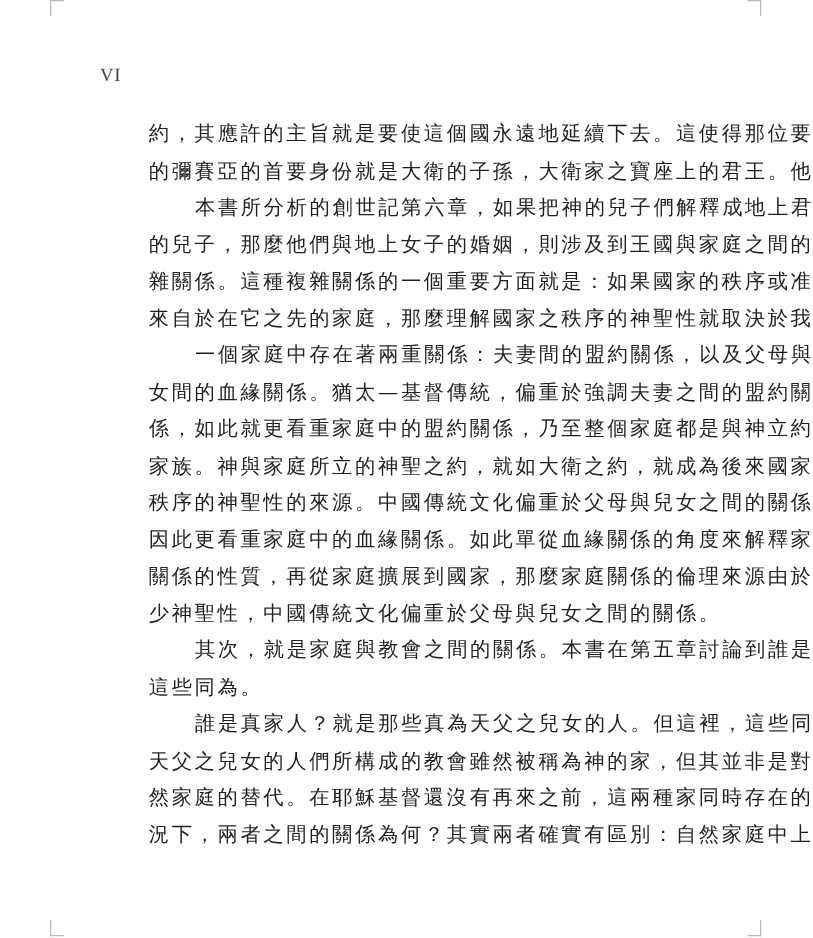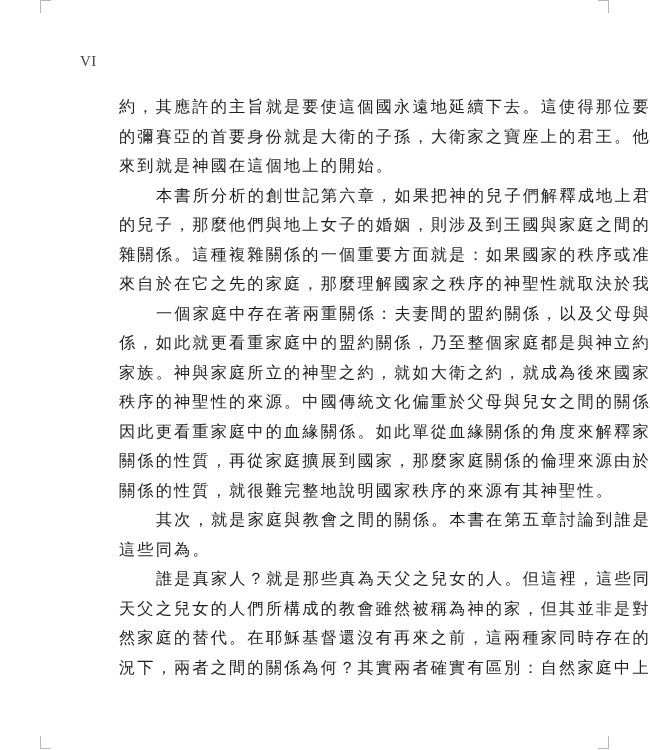--- a/index.html
+++ b/index.html
@@ -81,31 +81,31 @@
 <div class="crop bl"></div>
 <div class="crop br"></div>
 
 <div class="running-head">
   <span class="page-number">VI</span>
 </div>
 
 <div class="body-text">
   <div class="line">約，其應許的主旨就是要使這個國永遠地延續下去。這使得那位要來</div>
   <div class="line">的彌賽亞的首要身份就是大衛的子孫，大衛家之寶座上的君王。他的</div>
-  <div class="line">來到就是神國在這個地上的開始。</div>
   <div class="line indent">本書所分析的創世記第六章，如果把神的兒子們解釋成地上君王</div>
   <div class="line">的兒子，那麼他們與地上女子的婚姻，則涉及到王國與家庭之間的複</div>
   <div class="line">雜關係。這種複雜關係的一個重要方面就是：如果國家的秩序或准則</div>
   <div class="line">來自於在它之先的家庭，那麼理解國家之秩序的神聖性就取決於我們</div>
   <div class="line indent">一個家庭中存在著兩重關係：夫妻間的盟約關係，以及父母與兒</div>
+  <div class="line">女間的血緣關係。猶太—基督傳統，偏重於強調夫妻之間的盟約關</div>
   <div class="line">係，如此就更看重家庭中的盟約關係，乃至整個家庭都是與神立約的</div>
   <div class="line">家族。神與家庭所立的神聖之約，就如大衛之約，就成為後來國家之</div>
   <div class="line">秩序的神聖性的來源。中國傳統文化偏重於父母與兒女之間的關係，</div>
   <div class="line">因此更看重家庭中的血緣關係。如此單從血緣關係的角度來解釋家庭</div>
   <div class="line">關係的性質，再從家庭擴展到國家，那麼家庭關係的倫理來源由於缺</div>
-  <div class="line">關係的性質，就很難完整地說明國家秩序的來源有其神聖性。</div>
+  <div class="line">少神聖性，中國傳統文化偏重於父母與兒女之間的關係。</div>
   <div class="line indent">其次，就是家庭與教會之間的關係。本書在第五章討論到誰是真</div>
   <div class="line">這些同為。</div>
   <div class="line indent">誰是真家人？就是那些真為天父之兒女的人。但這裡，這些同為</div>
   <div class="line">天父之兒女的人們所構成的教會雖然被稱為神的家，但其並非是對自</div>
   <div class="line">然家庭的替代。在耶穌基督還沒有再來之前，這兩種家同時存在的情</div>
   <div class="line">況下，兩者之間的關係為何？其實兩者確實有區別：自然家庭中上下</div>
 </div>
 
 </body></html>

